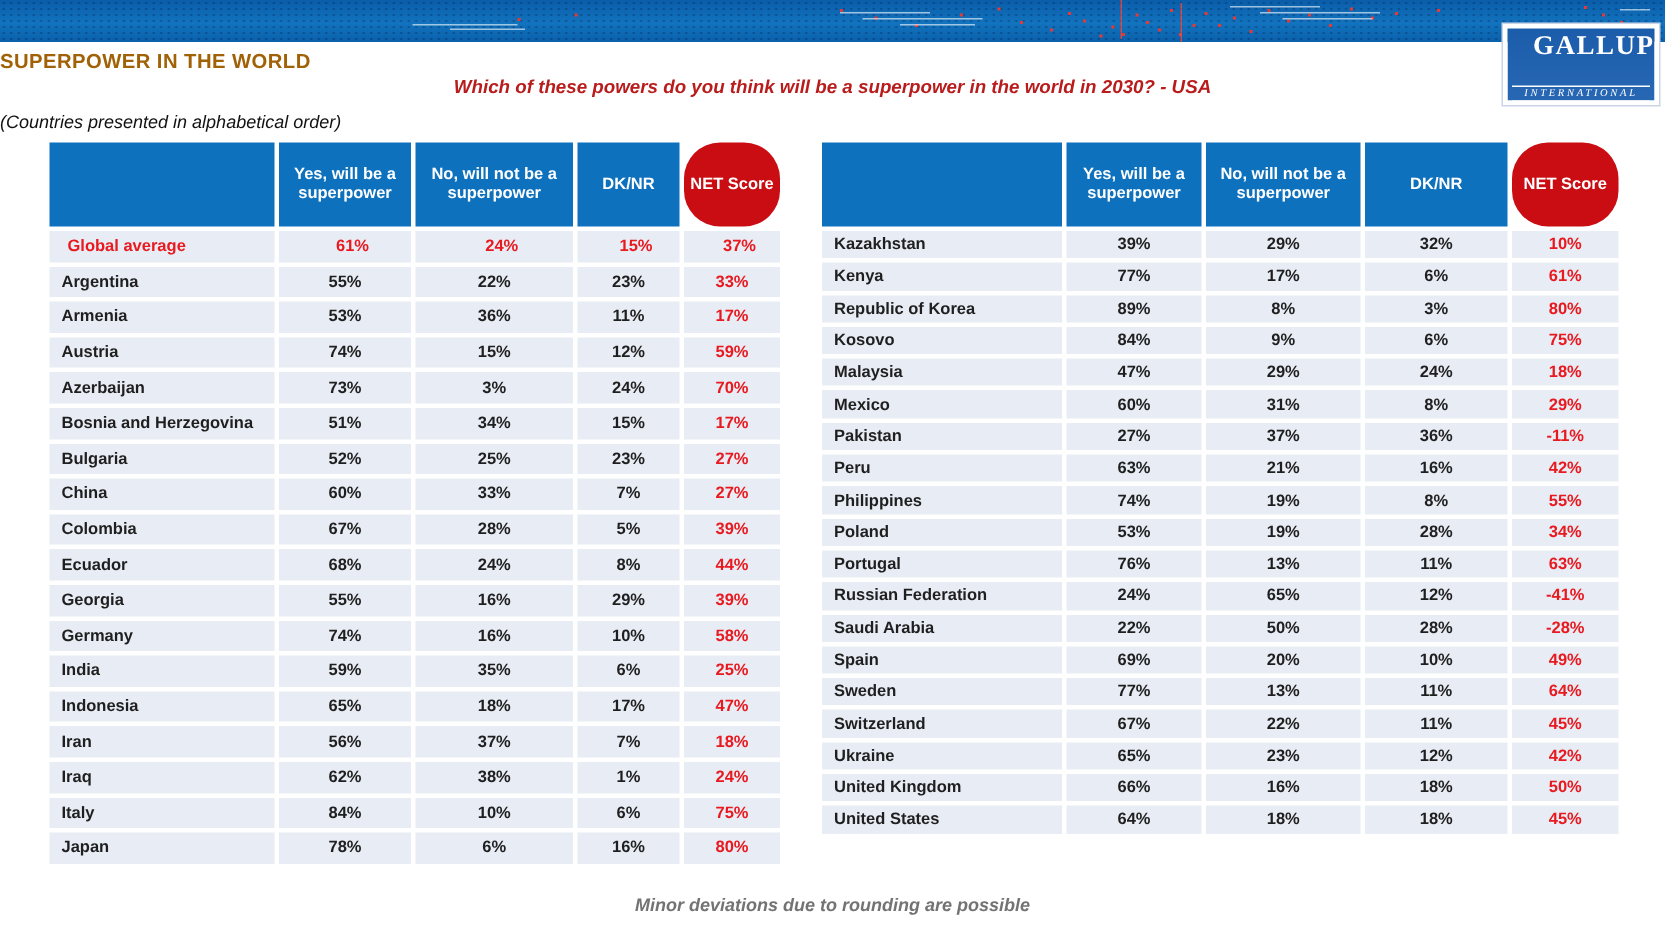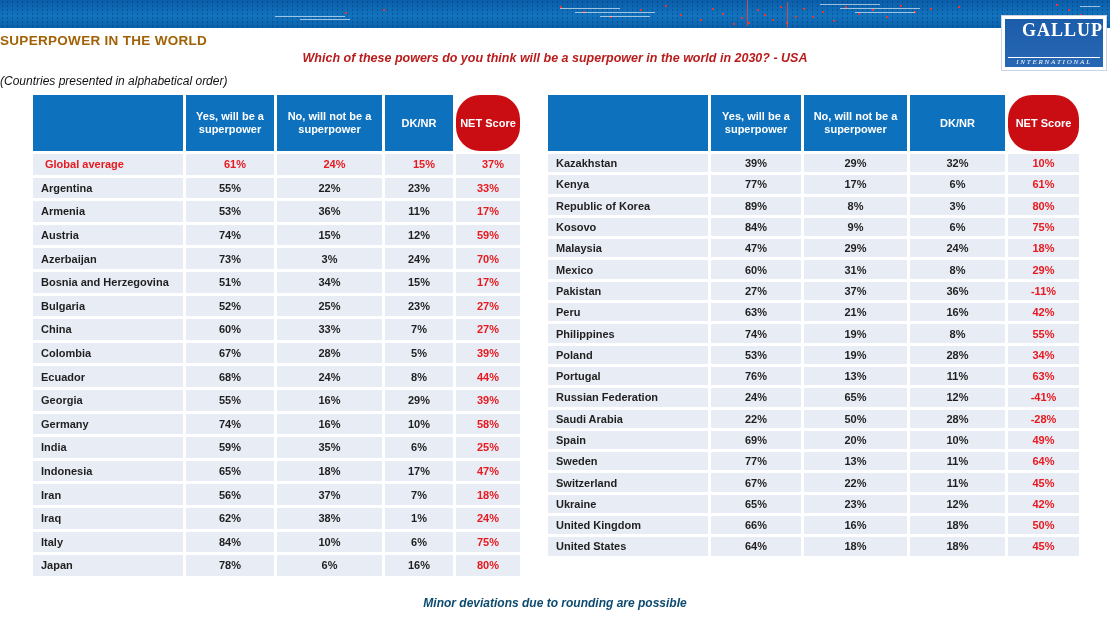--- a/index.html
+++ b/index.html
@@ -47,21 +47,21 @@
   .logo-intl {
     margin:16px 3px; border-top:1px solid #fff; border-bottom:1px solid #fff;
     text-align:center; font-style:italic; font-size:7px; letter-spacing:1.8px; line-height:9px; white-space:nowrap;
   }
   .logo-founded { text-align:right; font-style:italic; font-size:6.5px; line-height:11px; padding-right:4px; }
 
   
   .title    { position:absolute; top:33px;  left:0; width:1110px; text-align:left; color:#a16207; font-weight:700; font-size:13.5px; letter-spacing:.3px; }
   .subtitle { position:absolute; top:51px;  left:0; width:1110px; text-align:center; color:#b91c1c;    font-weight:700; font-style:italic; font-size:12.5px; }
   .note     { position:absolute; top:74px;  left:0; width:1110px; color:#111;    font-style:italic; font-size:12px; }
-  .footer   { position:absolute; top:596px; left:0; width:1110px; text-align:center; color:#0c4a6e;    font-weight:700; font-style:italic; font-size:12px; }
+  .footer   { position:absolute; top:596px; left:0; width:1110px; text-align:center; color:#737373;    font-weight:700; font-style:italic; font-size:12px; }
 
   
   table.poll {
     position:absolute; border-collapse:separate; border-spacing:3px;
     table-layout:fixed; background:#fff;
   }
   table.tbl-left  { left:30px;  top:92px; width:493px; }
   table.tbl-right { left:545px; top:92px; width:537px; }
 
   table.poll th {

